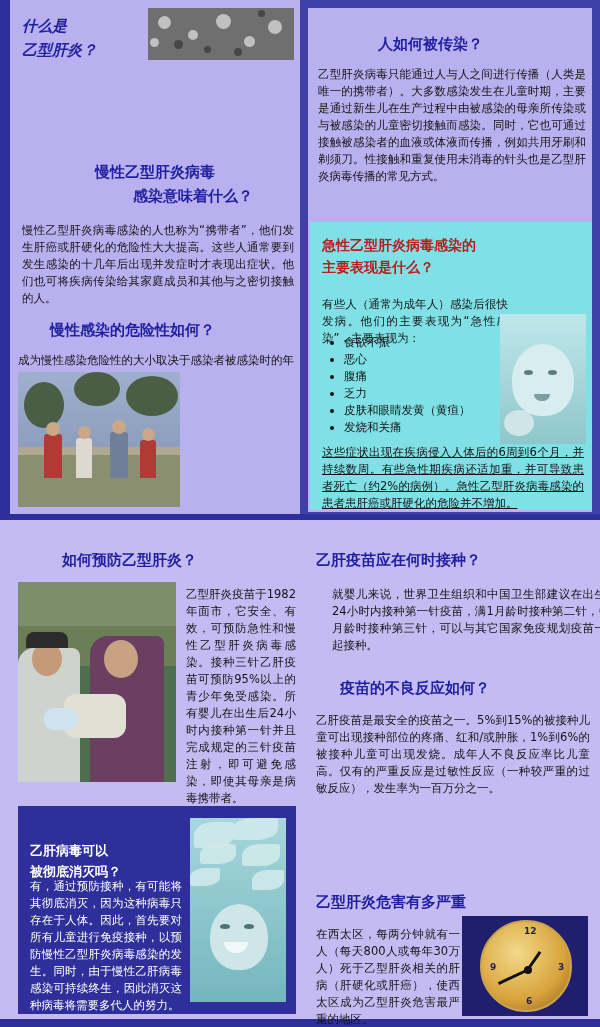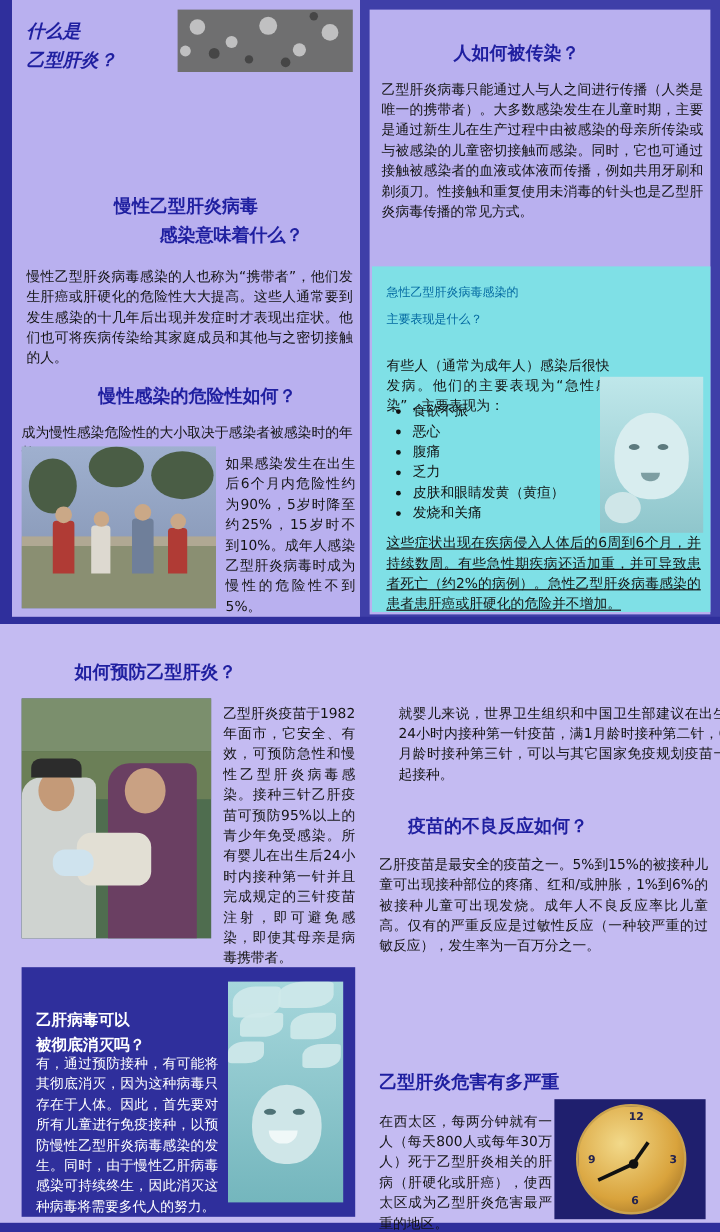--- a/index.html
+++ b/index.html
@@ -16,36 +16,36 @@
   .bg-left-top{position:absolute;left:0;top:0;width:300px;height:520px;background:#b9b0ef;}
   .bg-right-top{position:absolute;left:300px;top:0;width:300px;height:520px;background:#3f3fa8;}
   .bg-right-top-inner{position:absolute;left:308px;top:8px;width:284px;height:504px;background:#b9b0ef;}
   .bg-bottom{position:absolute;left:0;top:520px;width:600px;height:507px;background:#c4bbf2;}
   .bg-blueband{position:absolute;left:0;top:514px;width:600px;height:8px;background:#2f2f9c;}
   .left-rail{position:absolute;left:0;top:0;width:10px;height:520px;background:#2f2f9c;}
   .bottom-rail{position:absolute;left:0;top:1019px;width:600px;height:8px;background:#2f2f9c;}
 
   
   .h-blue{color:#1f1fa0;font-weight:bold;font-size:15px;line-height:24px;}
-  .h-blue-sm{color:#0369a1;font-weight:normal;font-size:10px;line-height:22px;}
+  .h-blue-sm{color:#b91c1c;font-weight:bold;font-size:14px;line-height:22px;}
   .body-t{color:#141414;font-size:11.5px;line-height:17px;text-align:justify;}
 
   
   .tl-title{position:absolute;left:22px;top:14px;width:120px;font-style:italic;}
   .tl-body{position:absolute;left:22px;top:66px;width:268px;}
   .virus-img{
     position:absolute;left:148px;top:8px;width:146px;height:52px;
     background:#6f6f70;overflow:hidden;
   }
   .virus-img .dot{position:absolute;border-radius:50%;background:#cfcfcf;opacity:.85;}
   .virus-img .dot2{position:absolute;border-radius:50%;background:#3c3c3c;opacity:.8;}
 
   .tl-h2{position:absolute;left:53px;top:160px;width:260px;margin-left:42px;}
   .tl-b2{position:absolute;left:22px;top:222px;width:272px;}
-  .tl-h3{position:absolute;left:50px;top:318px;width:250px;margin-left:32px;}
+  .tl-h3{position:absolute;left:50px;top:318px;width:250px;}
   .tl-b3{position:absolute;left:18px;top:352px;width:276px;}
 
   
   .kids-photo{
     position:absolute;left:18px;top:372px;width:162px;height:135px;
     background:linear-gradient(#9fb0cf,#7f8fae);
     overflow:hidden;
   }
   .kids-photo .ground{position:absolute;left:0;bottom:0;width:100%;height:52px;background:#8a8f72;}
   .kids-photo .road{position:absolute;left:0;bottom:44px;width:100%;height:16px;background:#b0a893;}
@@ -185,21 +185,20 @@
     <div class="kid red" style="left:26px;top:62px;width:18px;height:44px;"></div>
     <div class="head" style="left:28px;top:50px;width:14px;height:14px;"></div>
     <div class="kid white" style="left:58px;top:66px;width:16px;height:40px;"></div>
     <div class="head" style="left:60px;top:54px;width:13px;height:13px;"></div>
     <div class="kid" style="left:92px;top:60px;width:18px;height:46px;background:#6f7f9a;"></div>
     <div class="head" style="left:94px;top:48px;width:14px;height:14px;"></div>
     <div class="kid red" style="left:122px;top:68px;width:16px;height:38px;"></div>
     <div class="head" style="left:124px;top:56px;width:13px;height:13px;"></div>
   </div>
 
-  <div class="tl-b3-right body-t">如果感染发生在出生后6个月内危险性约为90%，5岁时降至约25%，15岁时不到10%。成年人感染乙型肝炎病毒时成为慢性的危险性不到5%。</div>
 
   <div class="tr-h1 h-blue">人如何被传染？</div>
   <div class="tr-b1 body-t">乙型肝炎病毒只能通过人与人之间进行传播（人类是唯一的携带者）。大多数感染发生在儿童时期，主要是通过新生儿在生产过程中由被感染的母亲所传染或与被感染的儿童密切接触而感染。同时，它也可通过接触被感染者的血液或体液而传播，例如共用牙刷和剃须刀。性接触和重复使用未消毒的针头也是乙型肝炎病毒传播的常见方式。</div>
 
   <div class="acute-box">
     <div class="acute-h">
       <div class="h-blue-sm">急性乙型肝炎病毒感染的</div>
       <div class="h-blue-sm">主要表现是什么？</div>
     </div>
     <div class="acute-b1 body-t">有些人（通常为成年人）感染后很快发病。他们的主要表现为“急性感染”，主要表现为：</div>
@@ -253,20 +252,21 @@
       <div class="leaf" style="left:52px;top:26px;width:38px;height:22px;"></div>
       <div class="leaf" style="left:0px;top:50px;width:30px;height:18px;"></div>
       <div class="leaf" style="left:62px;top:52px;width:32px;height:20px;"></div>
       <div class="kface"></div>
       <div class="keye" style="left:30px;top:106px;"></div>
       <div class="keye" style="left:54px;top:106px;"></div>
       <div class="ksmile"></div>
     </div>
   </div>
 
+  <div class="br-h1 h-blue">乙肝疫苗应在何时接种？</div>
   <div class="br-b1 body-t">就婴儿来说，世界卫生组织和中国卫生部建议在出生24小时内接种第一针疫苗，满1月龄时接种第二针，6月龄时接种第三针，可以与其它国家免疫规划疫苗一起接种。</div>
 
   <div class="br-h2 h-blue">疫苗的不良反应如何？</div>
   <div class="br-b2 body-t">乙肝疫苗是最安全的疫苗之一。5%到15%的被接种儿童可出现接种部位的疼痛、红和/或肿胀，1%到6%的被接种儿童可出现发烧。成年人不良反应率比儿童高。仅有的严重反应是过敏性反应（一种较严重的过敏反应），发生率为一百万分之一。</div>
 
   <div class="br-h3 h-blue">乙型肝炎危害有多严重</div>
   <div class="br-b3 body-t">在西太区，每两分钟就有一人（每天800人或每年30万人）死于乙型肝炎相关的肝病（肝硬化或肝癌），使西太区成为乙型肝炎危害最严重的地区。</div>
 
   <div class="clock-photo">
     <div class="clock-face">

